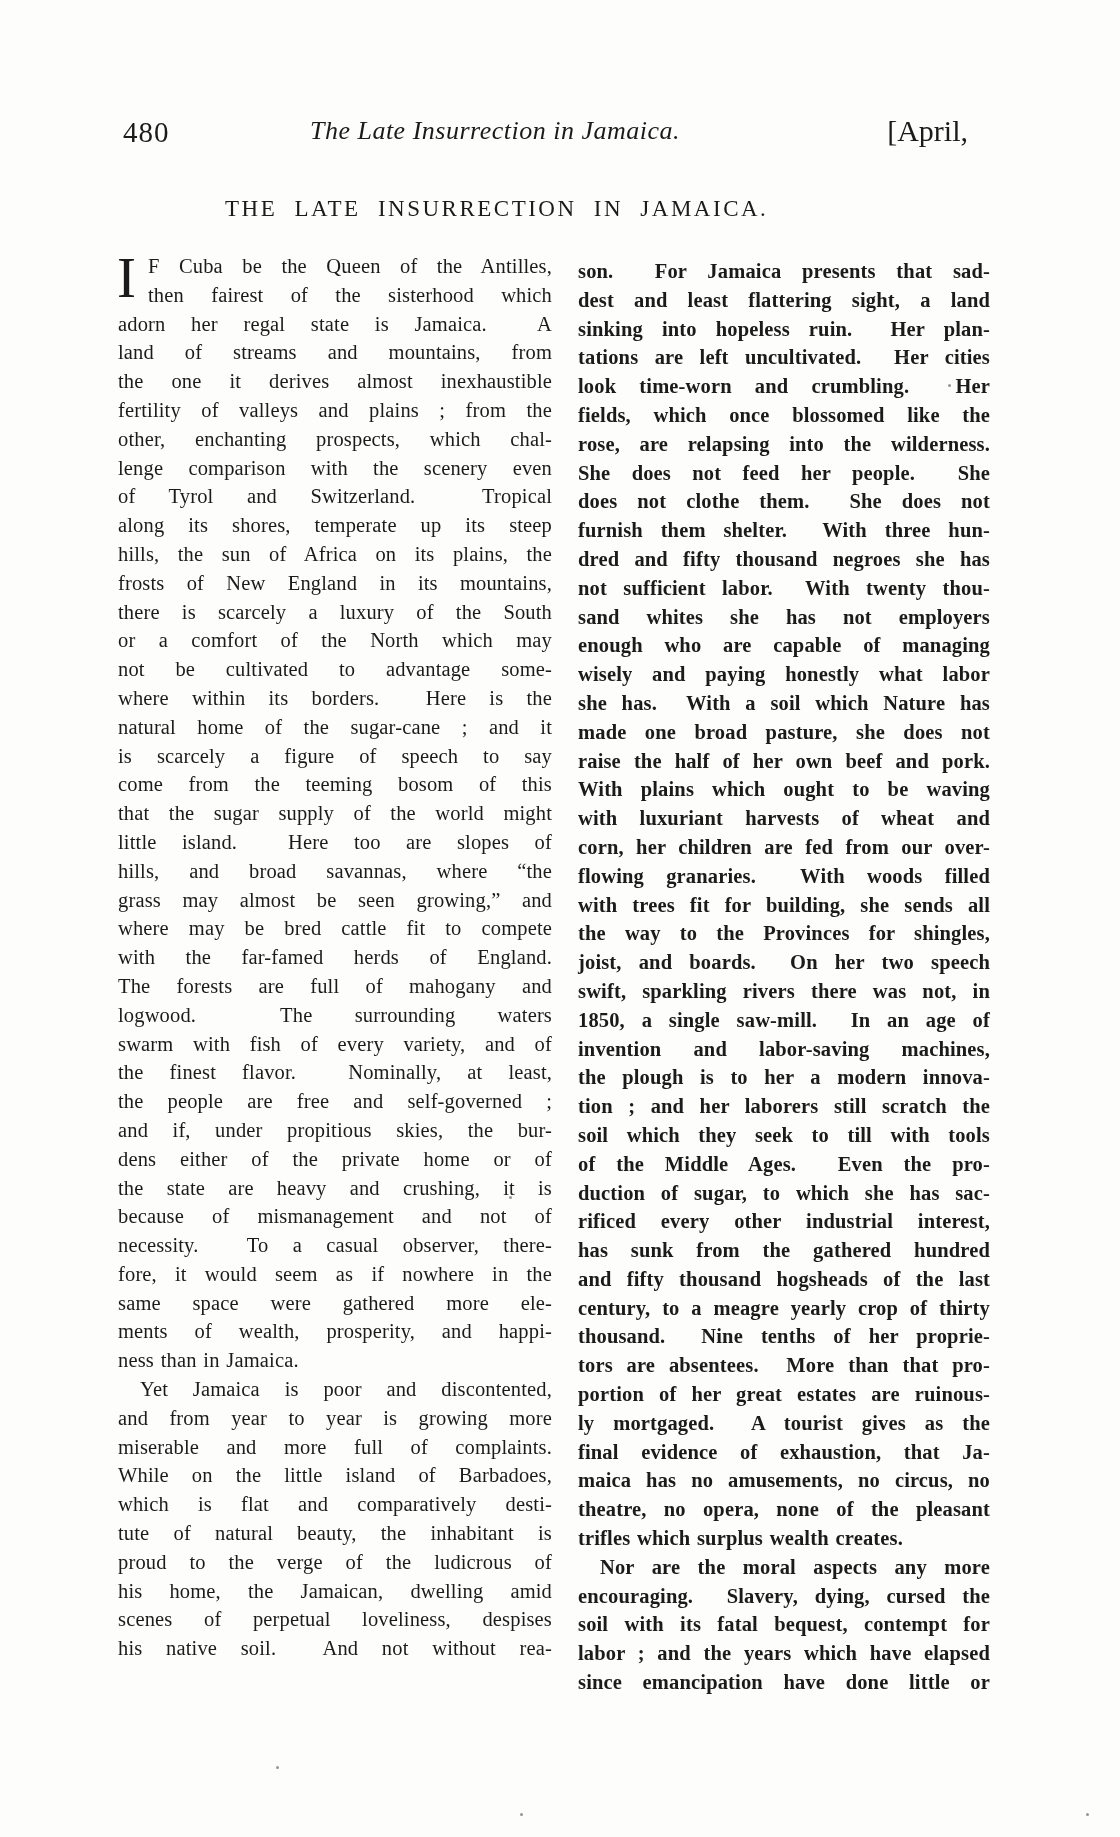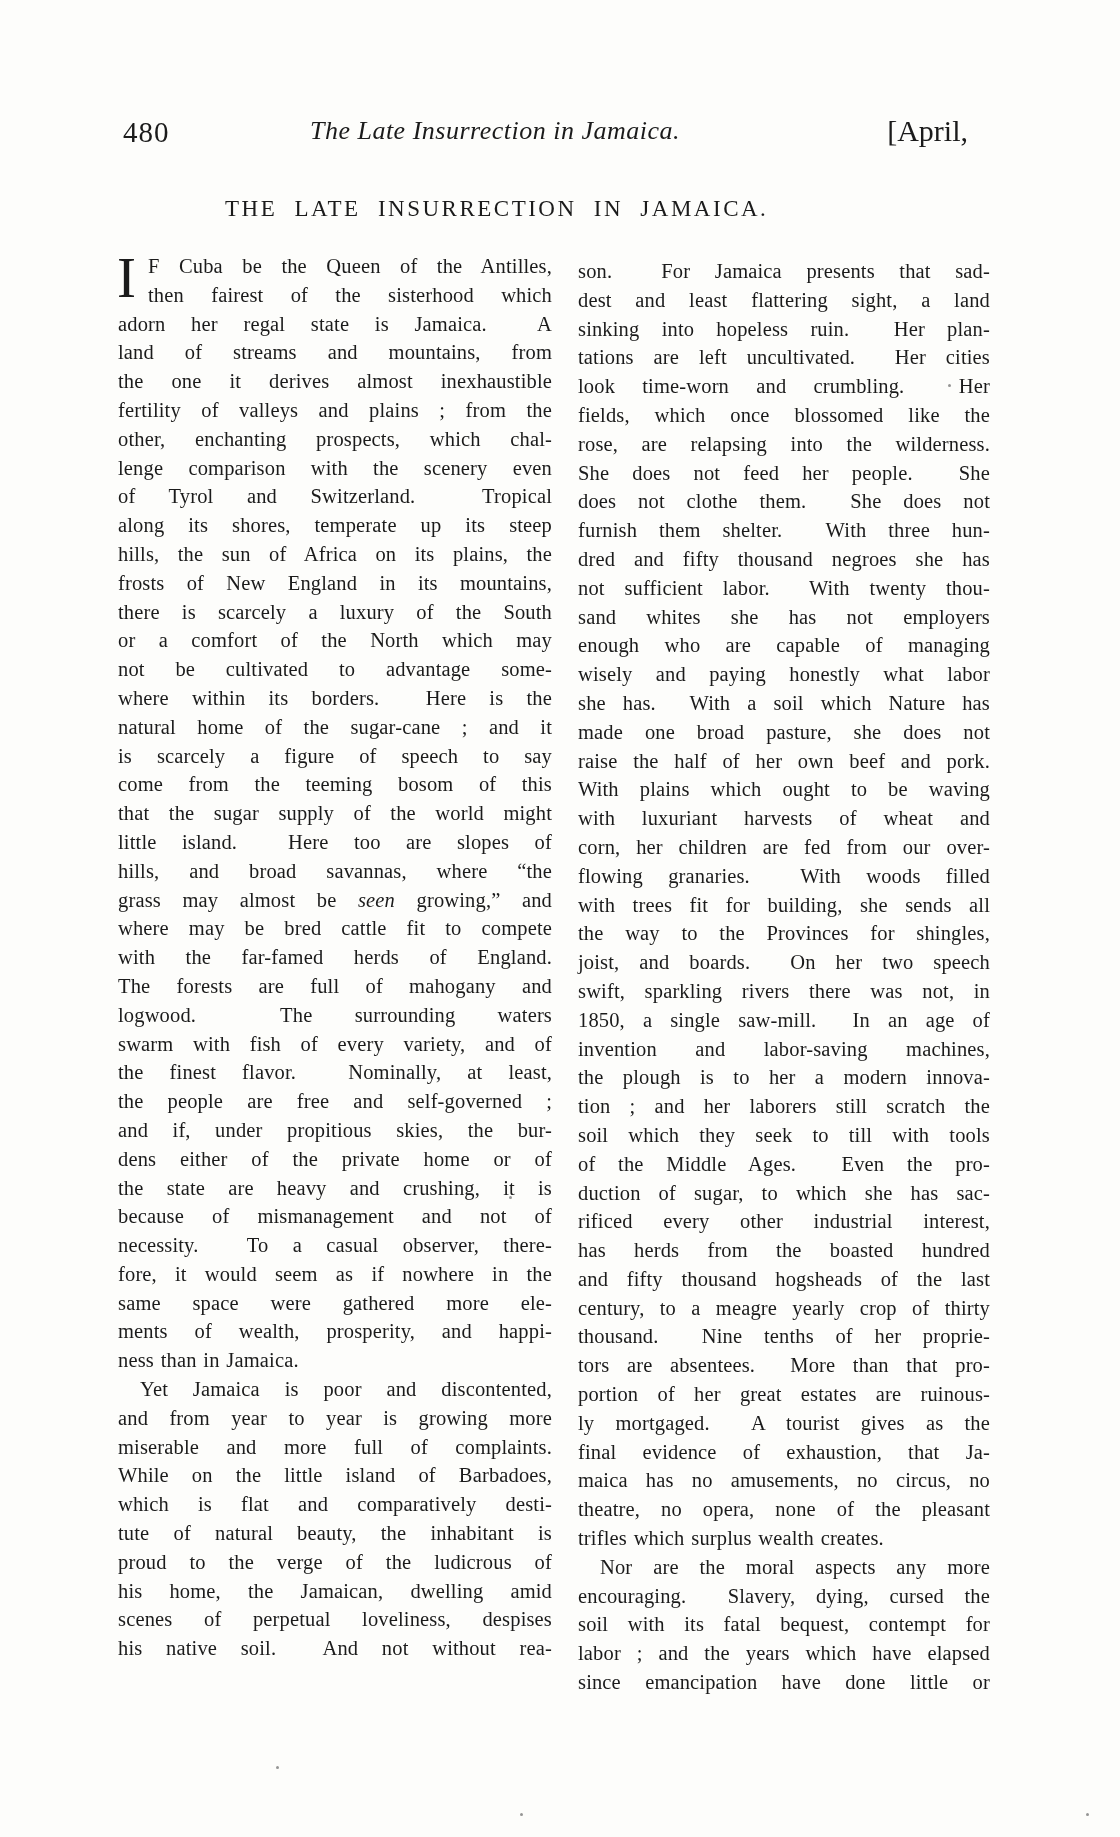--- a/index.html
+++ b/index.html
@@ -31,38 +31,38 @@
     font-size:23px;letter-spacing:2.5px;word-spacing:9px;
     white-space:nowrap;
   }
   
   .cols{
     position:absolute;left:118px;top:252px;
     display:flex;gap:26px;
   }
   .col{display:block;}
   .col-left{width:434px;}
-  .col-right{width:412px;padding-top:5px;}
+  .col-right{width:412px;padding-top:5px;font-weight:bold;}
   .para{position:relative;}
   .para.gap{}
   .line{
     font-size:20.5px;line-height:28.8px;
     text-align:justify;text-align-last:justify;
     white-space:pre-wrap;
     word-spacing:1.5px;letter-spacing:.15px;
   }
   .line.endline{text-align-last:left;}
   .line.indent{padding-left:22px;}
   .line.dc-pad{padding-left:30px;}
   .dropcap{
     position:absolute;left:-1px;top:-3px;
     font-size:57px;line-height:1;
     letter-spacing:0;
   }
-  .ital{font-style:italic;}
+  .ital{}
   
   .speck{
     position:absolute;width:3px;height:3px;border-radius:50%;
     background:#7a7a7a;opacity:.8;
   }
 </style>
 </head>
 <body>
 
 <div class="page">
@@ -159,21 +159,21 @@
           <div class="line">joist, and boards.  On her two speech</div>
           <div class="line">swift, sparkling rivers there was not, in</div>
           <div class="line">1850, a single saw-mill.  In an age of</div>
           <div class="line">invention and labor-saving machines,</div>
           <div class="line">the plough is to her a modern innova-</div>
           <div class="line">tion ; and her laborers still scratch the</div>
           <div class="line">soil which they seek to till with tools</div>
           <div class="line">of the Middle Ages.  Even the pro-</div>
           <div class="line">duction of sugar, to which she has sac-</div>
           <div class="line">rificed every other industrial interest,</div>
-          <div class="line">has herds from the boasted hundred</div>
+          <div class="line">has sunk from the gathered hundred</div>
           <div class="line">and fifty thousand hogsheads of the last</div>
           <div class="line">century, to a meagre yearly crop of thirty</div>
           <div class="line">thousand.  Nine tenths of her proprie-</div>
           <div class="line">tors are absentees.  More than that pro-</div>
           <div class="line">portion of her great estates are ruinous-</div>
           <div class="line">ly mortgaged.  A tourist gives as the</div>
           <div class="line">final evidence of exhaustion, that Ja-</div>
           <div class="line">maica has no amusements, no circus, no</div>
           <div class="line">theatre, no opera, none of the pleasant</div>
           <div class="line endline">trifles which surplus wealth creates.</div>

